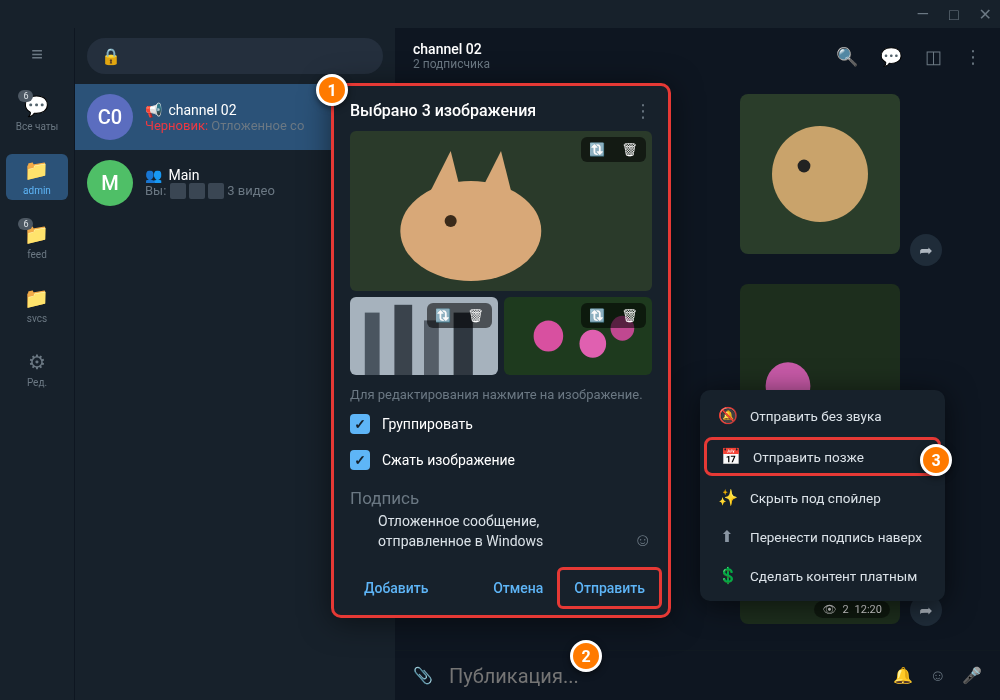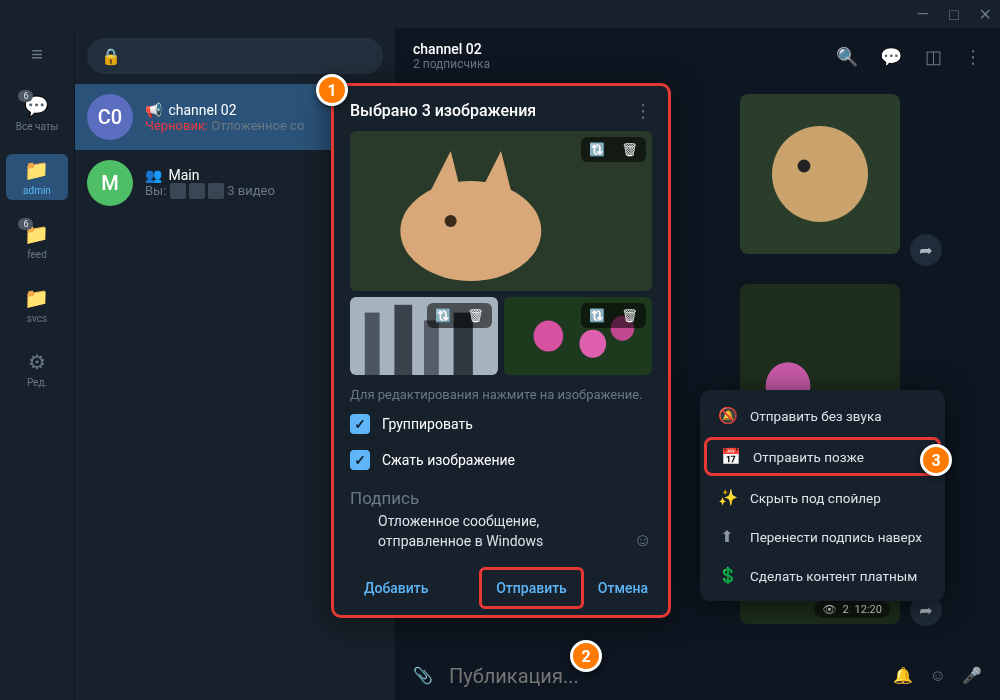--- a/index.html
+++ b/index.html
@@ -234,22 +234,22 @@
     <span>Сжать изображение</span>
   </div>
   <div class="caption-lbl">Подпись</div>
   <div class="caption-row">
     <div class="txt">Отложенное сообщение, отправленное в Windows</div>
     <div class="emoji">☺</div>
   </div>
   <div class="modal-foot">
     <div class="btn">Добавить</div>
     <div class="spacer"></div>
+    <div class="btn">Отмена</div>
     <div class="btn send">Отправить</div>
-    <div class="btn">Отмена</div>
   </div>
 </div>
 
 <div class="ctxmenu">
   <div class="ctx-item">
       <span class="ci">🔕</span>
       <span>Отправить без звука</span>
     </div>
   <div class="ctx-item hl">
       <span class="ci">📅</span>

